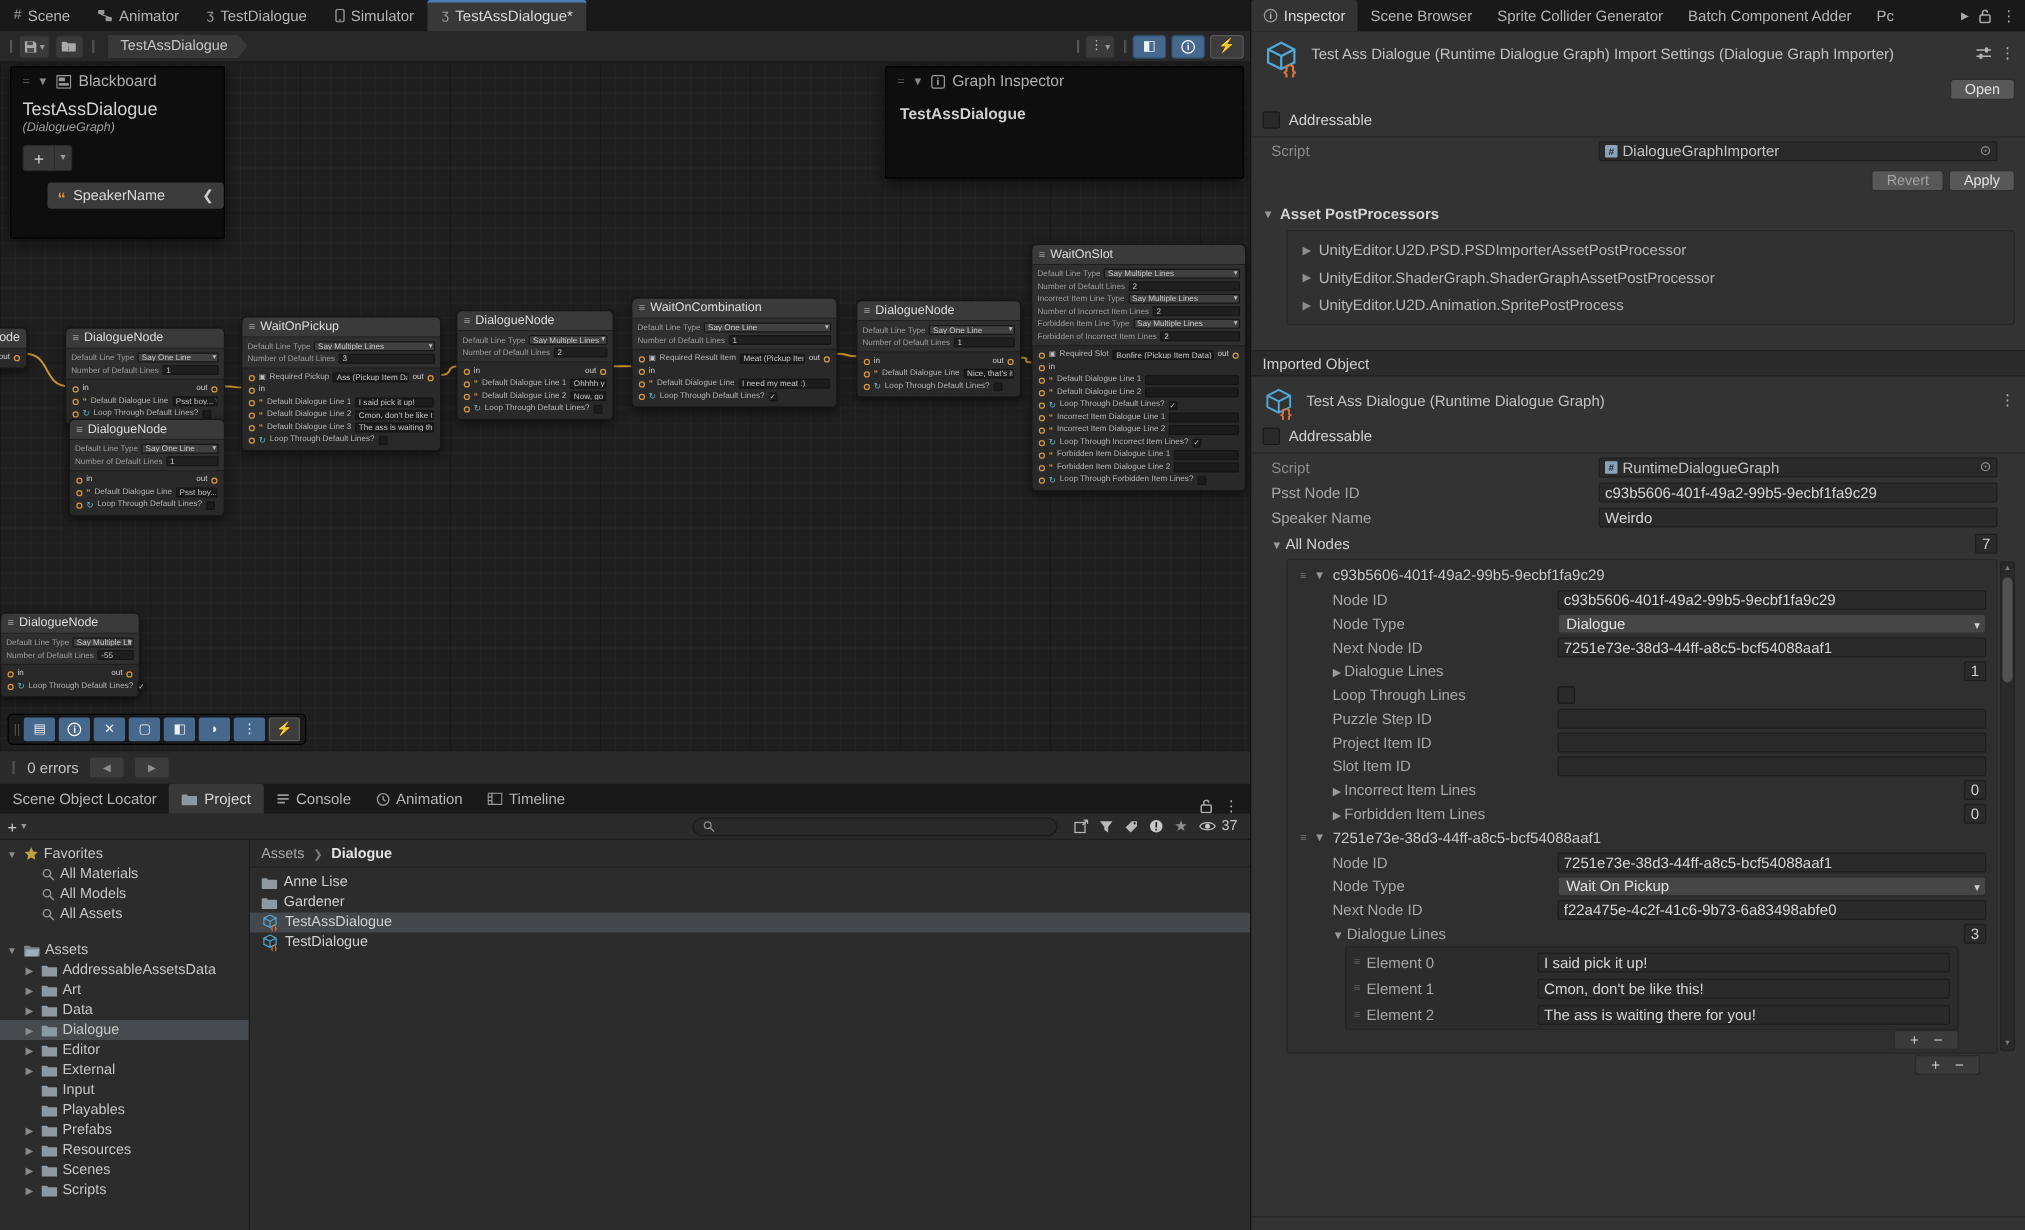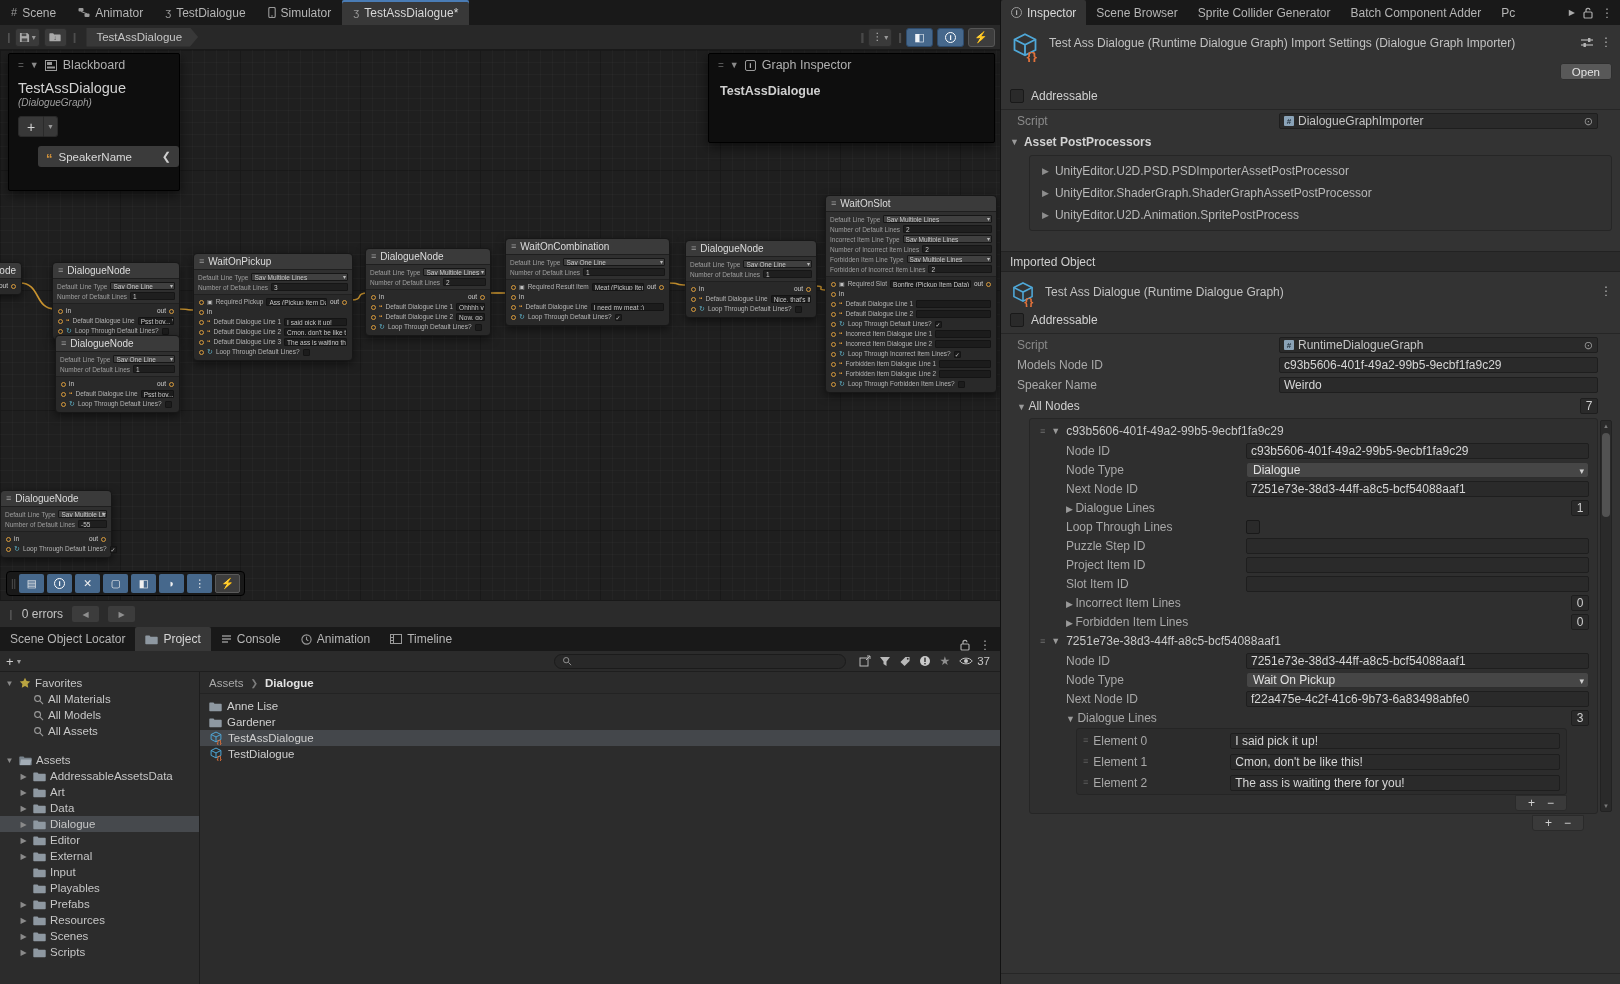--- a/index.html
+++ b/index.html
@@ -1106,20 +1106,24 @@
       <div class="hr"></div>
       <div class="irow">
         <span class="lab dim">Script</span>
         <span class="chip">
           <span class="hash">#</span>
           <span>DialogueGraphImporter</span>
           <span class="sp"></span>
           <span class="tgt glyph">⊙</span>
         </span>
       </div>
+      <div class="btnrow">
+        <span class="btn dim">Revert</span>
+        <span class="btn">Apply</span>
+      </div>
       <div class="foldhead">
         <span class="tri">▼</span>
         <span>Asset PostProcessors</span>
       </div>
       <div class="ppbox" id="ppbox">
           <div class="pprow">
             <span class="glyph" style="color: rgb(141, 141, 141); font-size: 9px;">▶</span>
             <span>UnityEditor.U2D.PSD.PSDImporterAssetPostProcessor</span>
           </div>
           <div class="pprow">
@@ -1158,21 +1162,21 @@
           <div class="irow">
             <span class="lab dim">Script</span>
             <span class="chip">
               <span class="hash">#</span>
               <span>RuntimeDialogueGraph</span>
               <span class="sp"></span>
               <span class="tgt glyph">⊙</span>
             </span>
           </div>
           <div class="irow">
-            <span class="lab">Models Node ID</span>
+            <span class="lab">Psst Node ID</span>
             <span class="field">c93b5606-401f-49a2-99b5-9ecbf1fa9c29</span>
           </div>
           <div class="irow">
             <span class="lab">Speaker Name</span>
             <span class="field">Weirdo</span>
           </div>
         </div>
       <div class="irow" style="height:22px">
         <span class="lab" style="width:auto;color:#cfcfcf"><span class="tri" style="color:#9a9a9a;font-size:9px">▼ </span><span>All Nodes</span></span>
         <span style="flex:1"></span>

